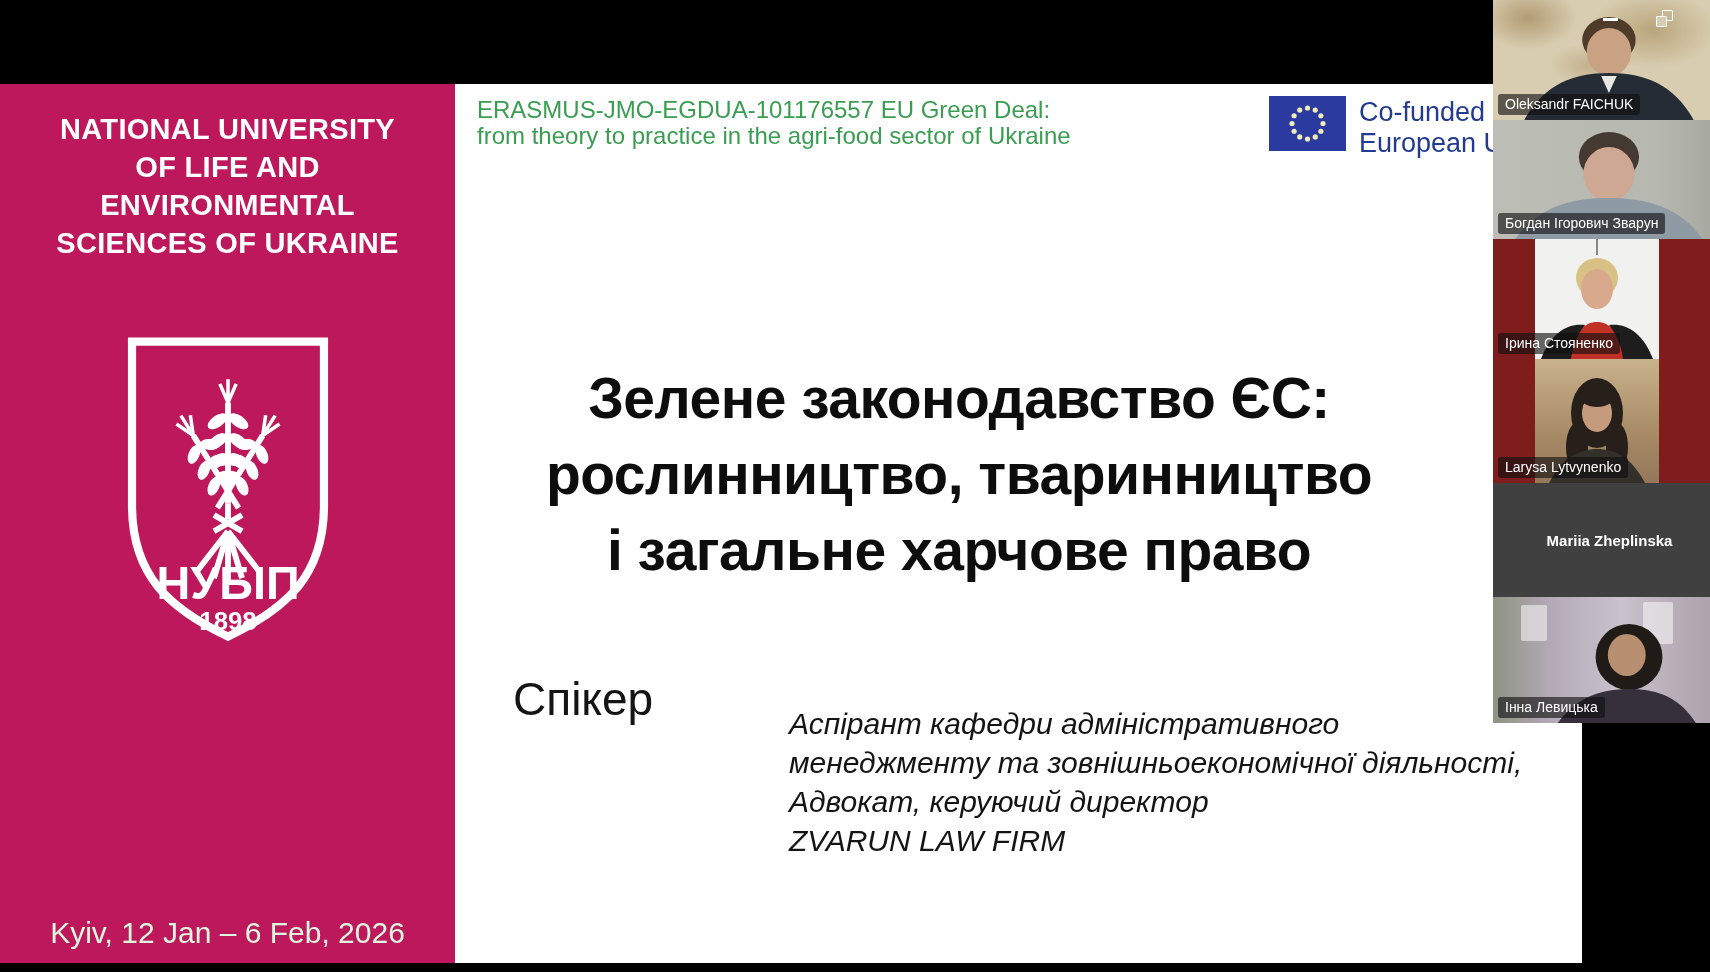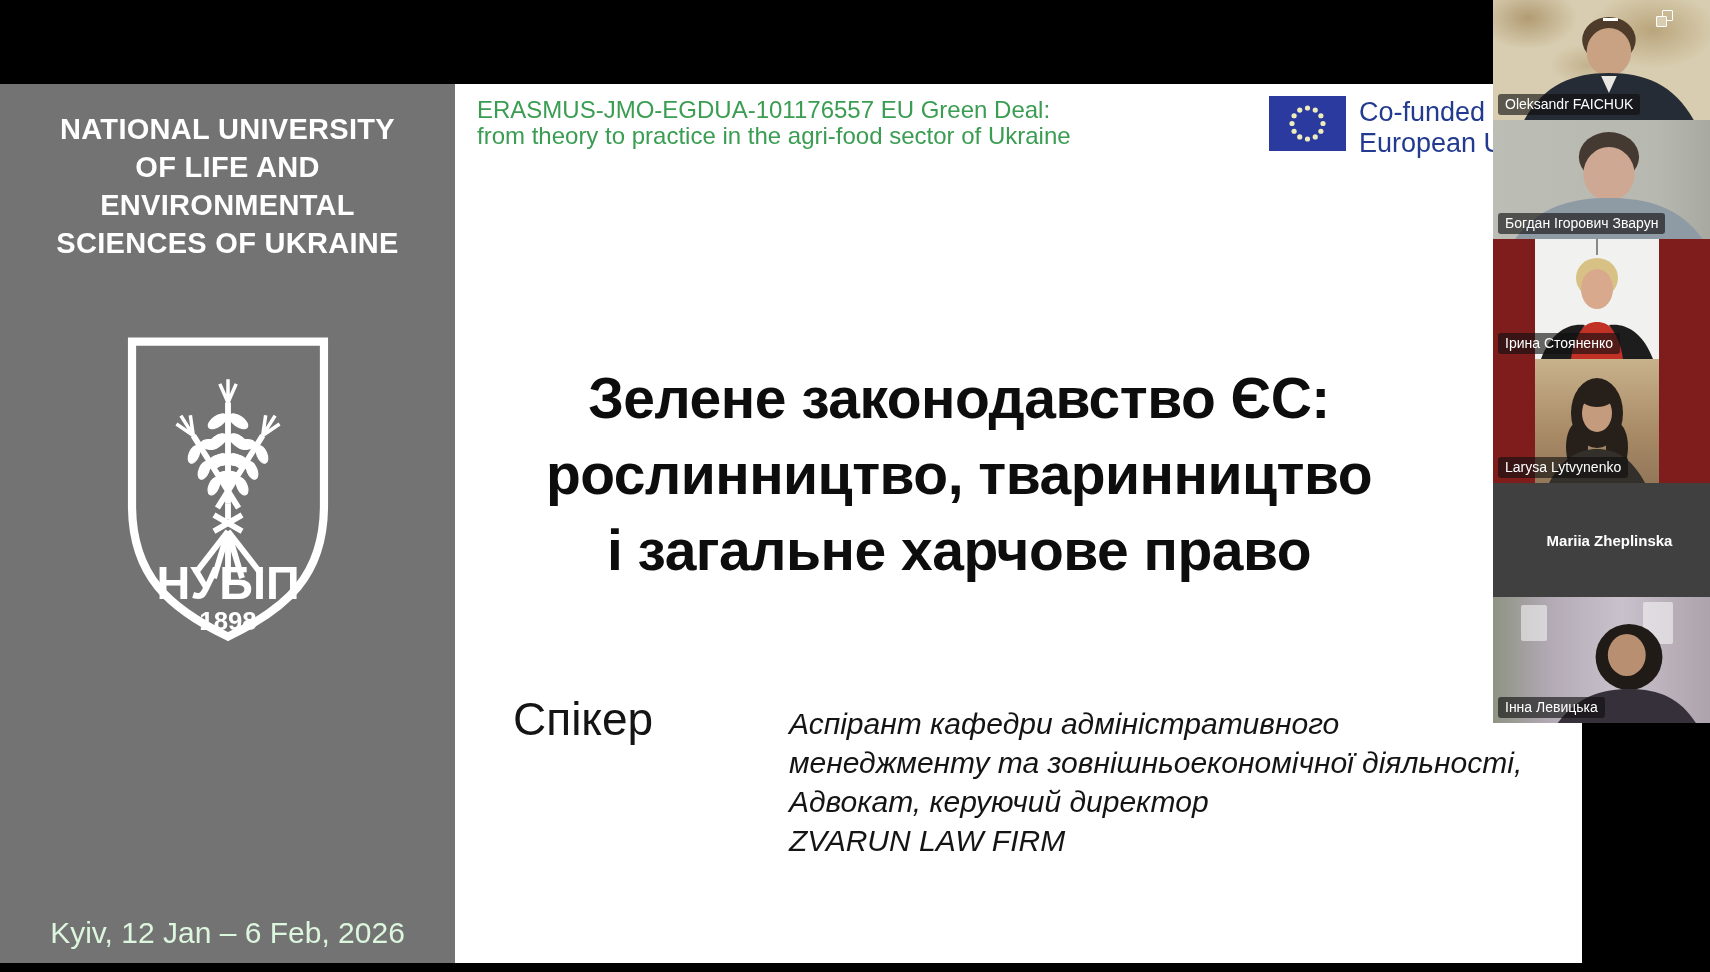--- a/index.html
+++ b/index.html
@@ -2,21 +2,21 @@
 <html><head>
 <meta charset="utf-8">
 <style>
   html,body{margin:0;padding:0;}
   body{
     width:1710px;height:972px;background:#000;position:relative;overflow:hidden;
     font-family:"Liberation Sans","DejaVu Sans",sans-serif;
   }
   
   .slide{position:absolute;left:0;top:84px;width:1582px;height:879px;background:#ffffff;z-index:1;}
-  .sidebar{position:absolute;left:0;top:0;width:455px;height:100%;background:#737373;}
+  .sidebar{position:absolute;left:0;top:0;width:455px;height:100%;background:#be185d;}
   .uni-name{
     margin:26px 10px 0;text-align:center;color:#ffffff;font-weight:bold;
     font-size:29px;line-height:38px;white-space:pre-line;letter-spacing:.3px;
   }
   .logo{position:absolute;top:246px;left:50%;transform:translateX(-50%);}
   .sidebar-date{
     position:absolute;top:832px;width:100%;text-align:center;
     color:#dcf7de;font-size:30px;font-weight:300;
   }
   .main{position:absolute;left:455px;top:0;width:1127px;height:100%;}
@@ -28,21 +28,21 @@
   .eu-flag{width:77px;height:55px;background:#2a3a9f;flex:0 0 auto;}
   .eu-text{
     margin-left:13px;color:#223a8f;font-size:27px;line-height:31px;
     padding-top:1px;white-space:pre-line;font-weight:400;
   }
   .title{
     position:absolute;left:0;top:276px;width:1008px;text-align:center;
     font-weight:bold;color:#0d0d0d;font-size:57px;line-height:76px;
     white-space:pre-line;letter-spacing:-0.5px;
   }
-  .speaker-label{position:absolute;left:58px;top:608px;font-size:46px;font-weight:300;color:#141414;text-align:right;}
+  .speaker-label{position:absolute;left:58px;top:588px;font-size:46px;font-weight:300;color:#141414;text-align:right;}
   .speaker-info{position:absolute;left:334px;top:612px;color:#141414;}
   .speaker-name{font-size:35px;font-weight:400;letter-spacing:.5px;}
   .speaker-details{
     margin-top:8px;font-style:italic;font-weight:300;font-size:30px;
     line-height:39px;white-space:pre-line;
   }
   
   .videos{position:absolute;left:1493px;top:0;width:209px;z-index:10;}
   .tile{position:relative;width:233px;overflow:hidden;}
   .tile svg.person{position:absolute;left:0;top:0;width:100%;height:100%;}

